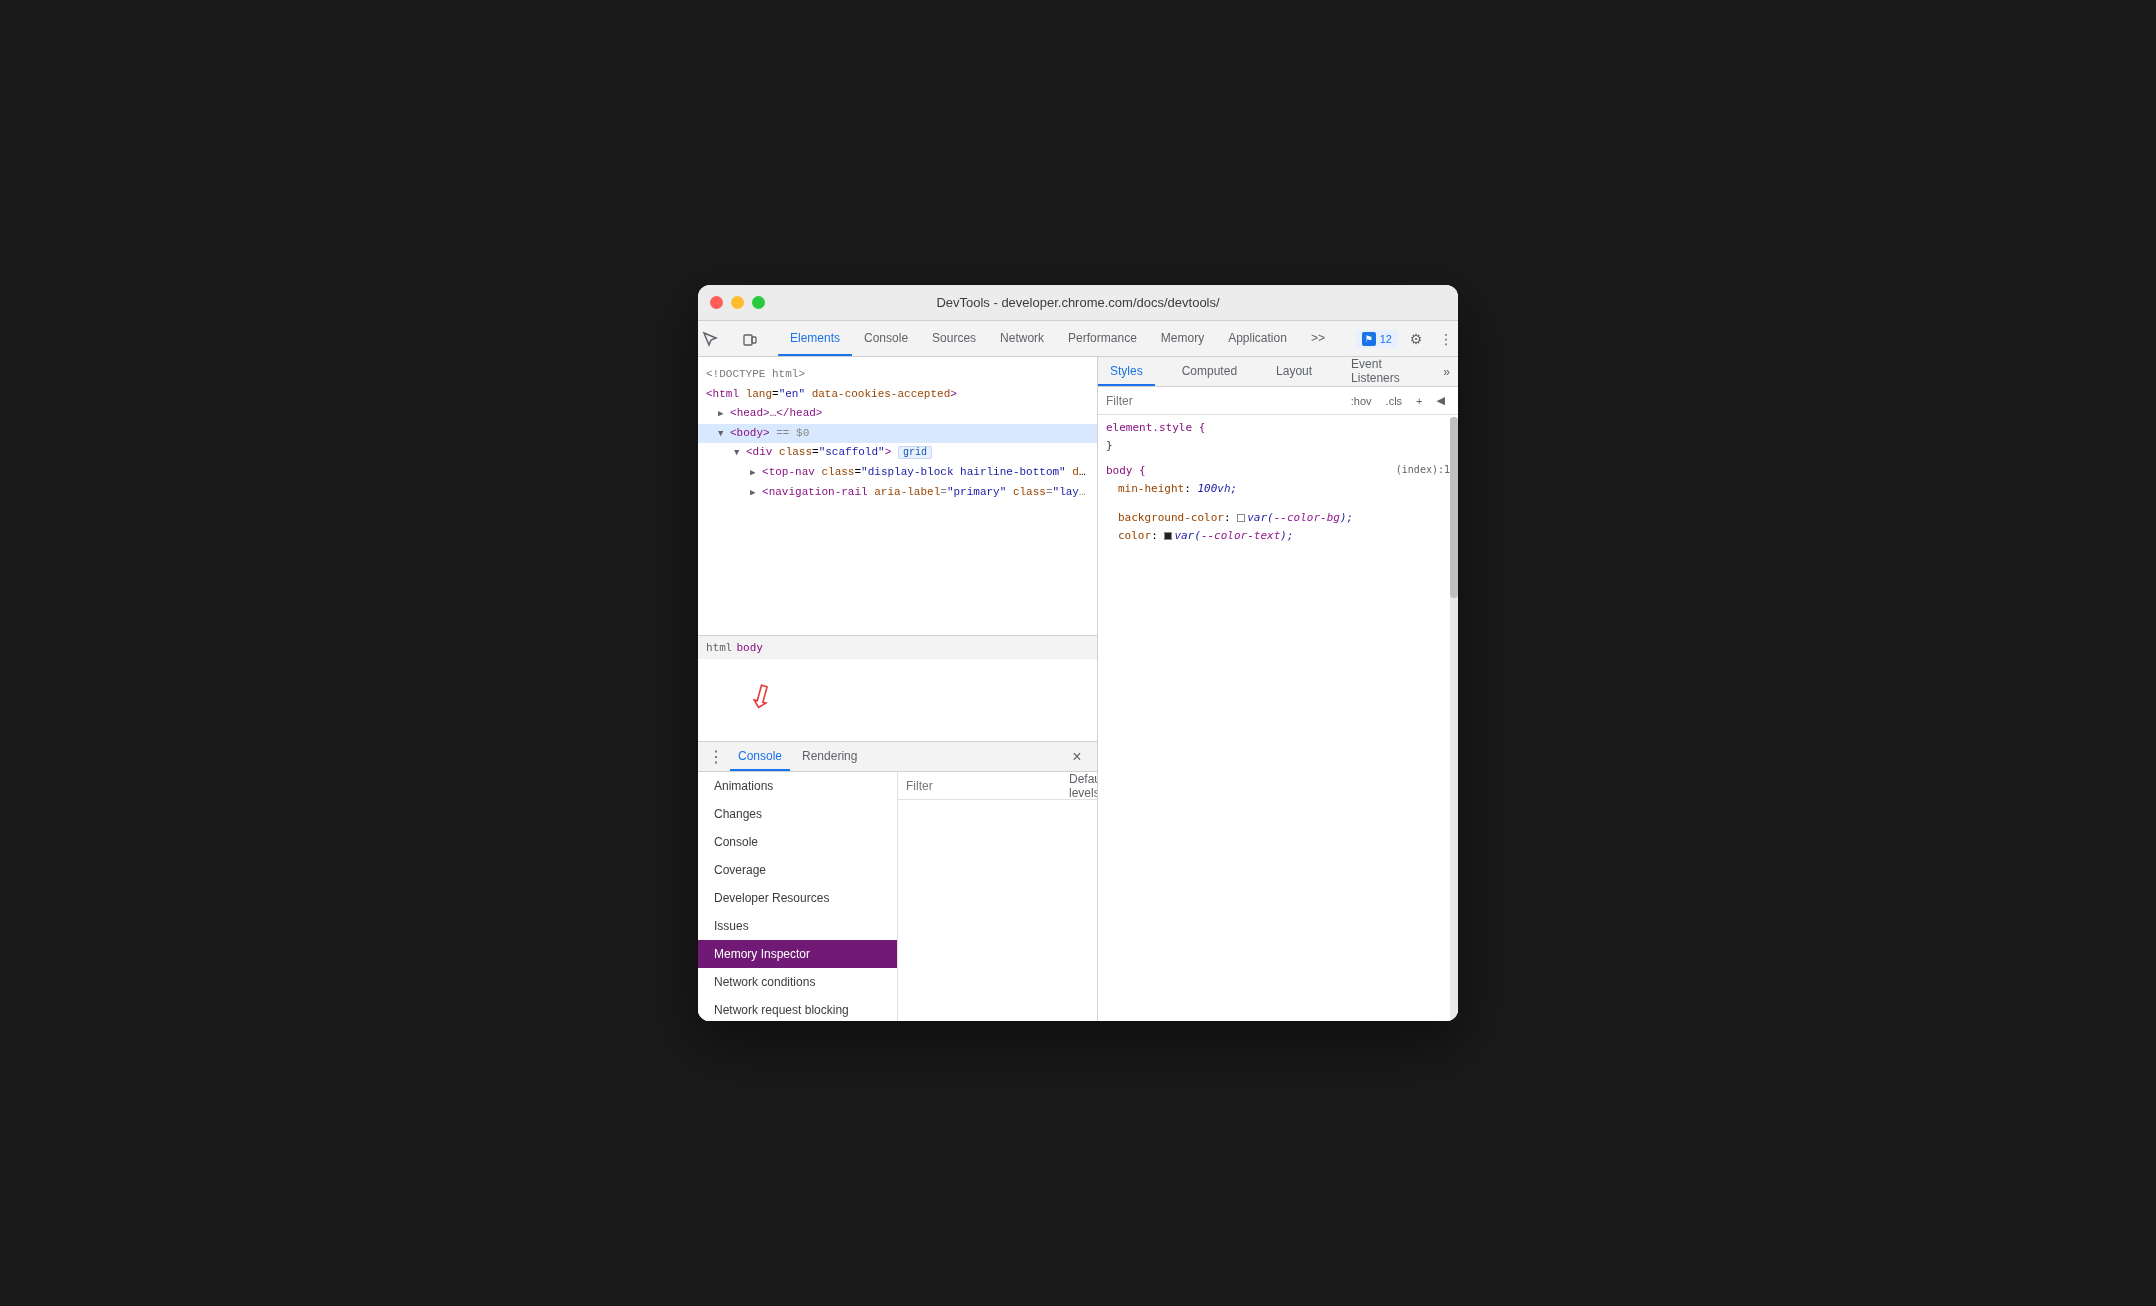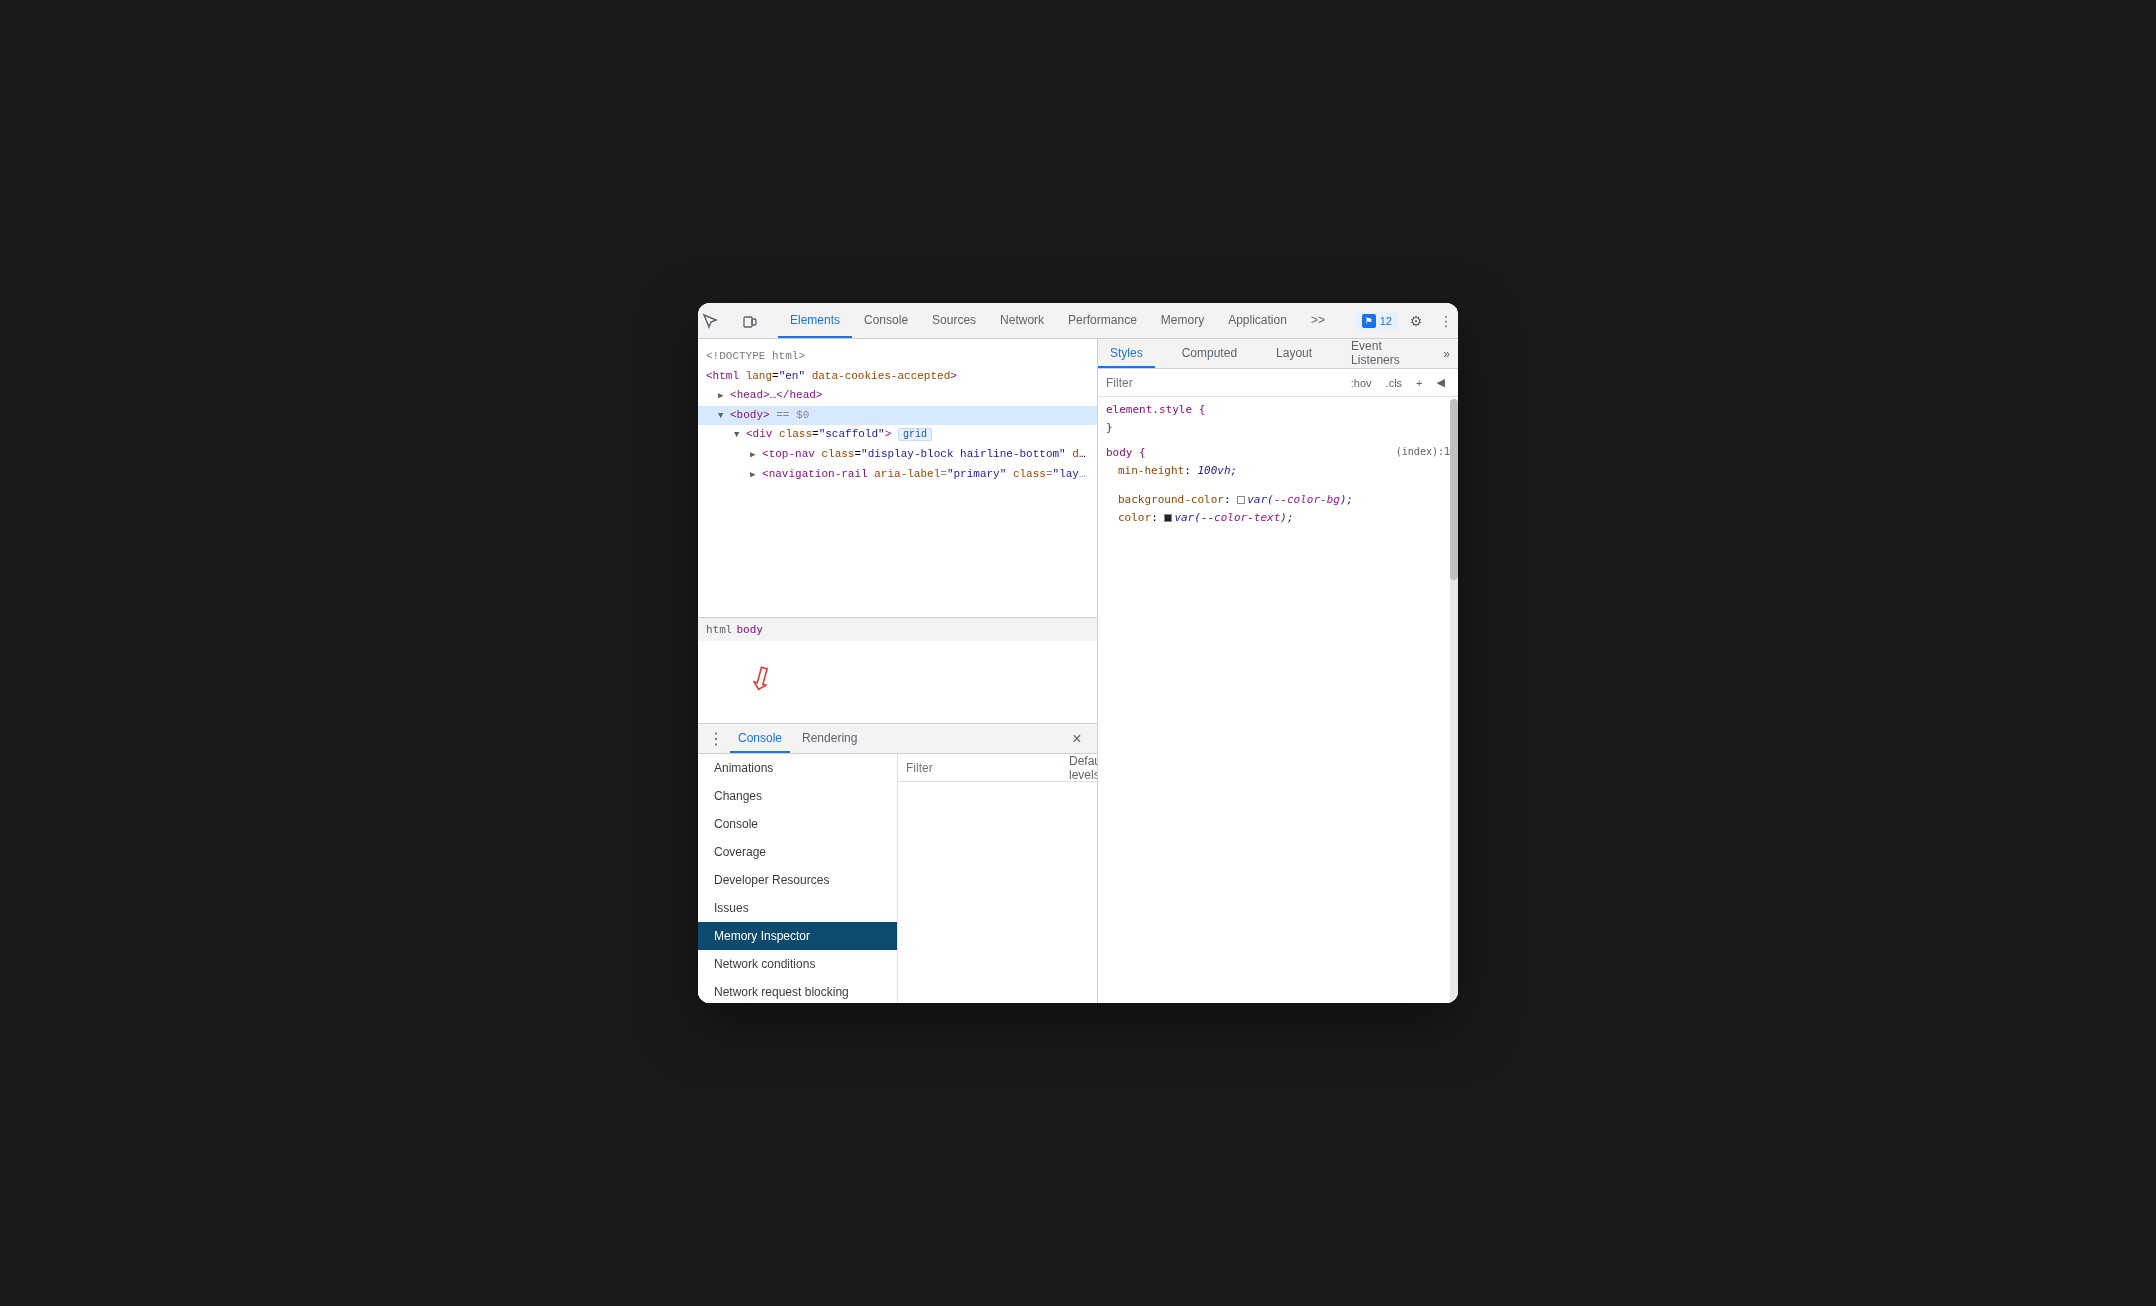--- a/index.html
+++ b/index.html
@@ -263,21 +263,21 @@
       overflow-y: auto;
     }
     .drawer-menu-item {
       padding: 7px 16px;
       font-size: 12px;
       color: #3c3c3c;
       cursor: pointer;
       white-space: nowrap;
     }
     .drawer-menu-item.active {
-      background: #0c4a6e;
+      background: #701a75;
       color: #ffffff;
     }
 
     
     .console-area {
       flex: 1;
       background: #ffffff;
       display: flex;
       flex-direction: column;
     }
@@ -425,20 +425,28 @@
       color: #e53935;
       transform: rotate(20deg);
       z-index: 10;
     }
   </style>
 </head>
 <body>
 
 <div class="window">
 
+  <div class="title-bar">
+    <div class="traffic-lights">
+      <div class="traffic-light tl-red"></div>
+      <div class="traffic-light tl-yellow"></div>
+      <div class="traffic-light tl-green"></div>
+    </div>
+    <span class="title-bar-title">DevTools - developer.chrome.com/docs/devtools/</span>
+  </div>
 
   <div class="devtools">
 
     <div class="devtools-toolbar">
       <div class="toolbar-icon">
         <svg width="16" height="16" viewBox="0 0 16 16" fill="none">
           <path d="M2 2l5 12 2-5 5-2z" stroke="#5f6368" stroke-width="1.5" fill="none"></path>
         </svg>
       </div>
       <div class="toolbar-icon">

